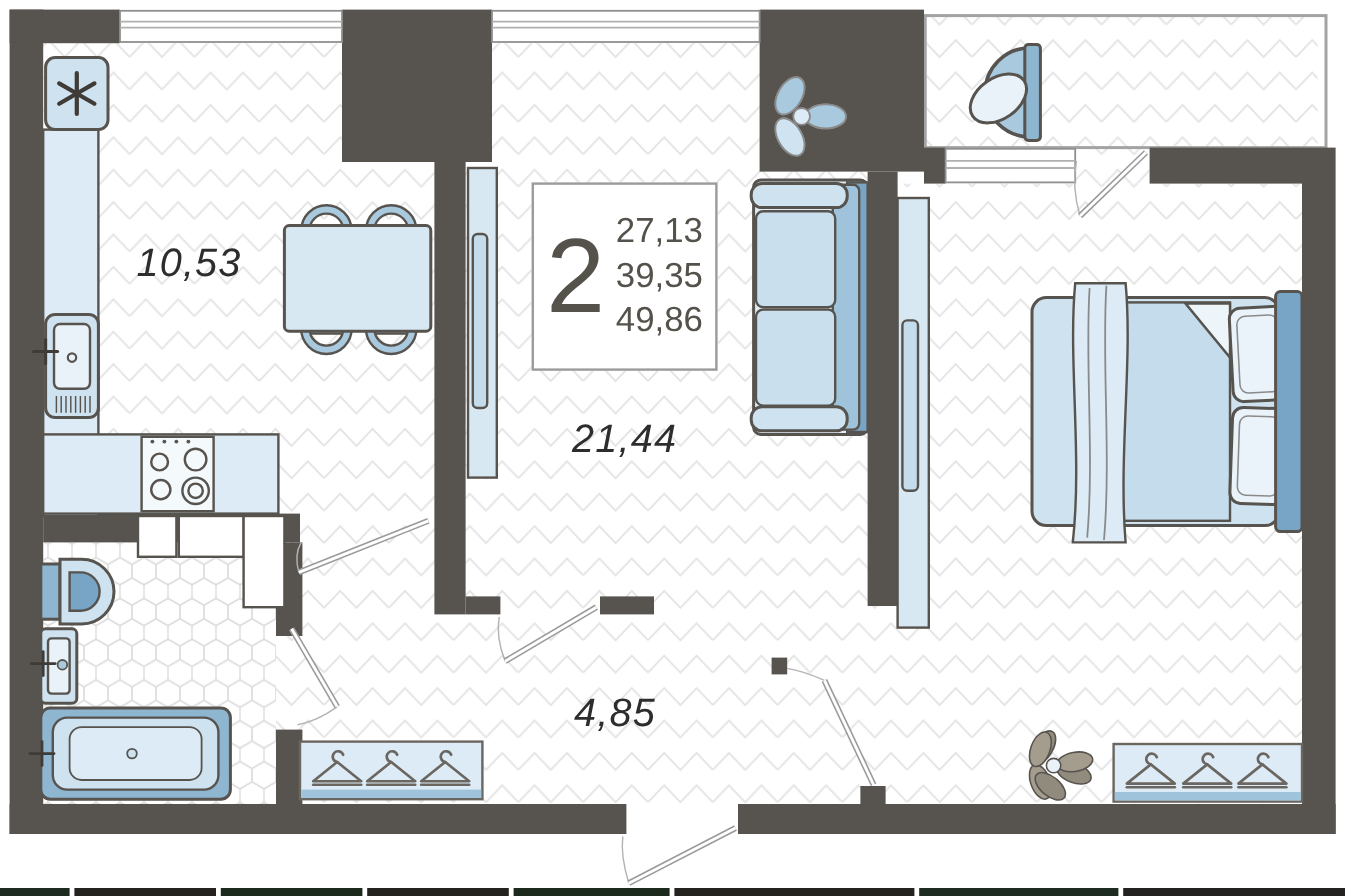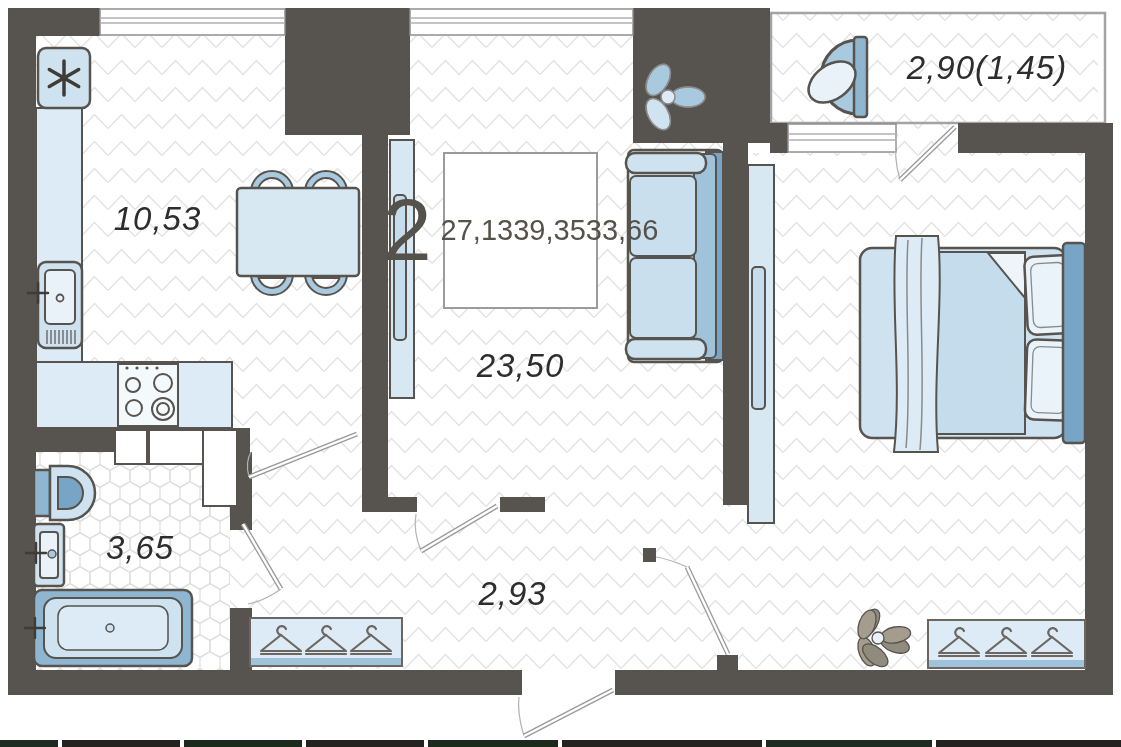--- a/index.html
+++ b/index.html
@@ -5,21 +5,21 @@
   html,body{margin:0;padding:0;background:#fff;}
   .stage{position:relative;width:1121px;height:747px;background:#ffffff;overflow:hidden;
          font-family:"Liberation Sans",sans-serif;}
   .stage svg{position:absolute;left:0;top:0;}
   .room-label{position:absolute;font-style:italic;font-size:33px;color:#2d2d2d;
               letter-spacing:1px;text-align:center;white-space:nowrap;}
   .infobox{position:absolute;left:443px;top:152px;width:155px;height:157px;background:#fff;
            border:2px solid #9b9b9b;box-sizing:border-box;display:flex;align-items:center;
            justify-content:center;gap:9px;color:#55514b;}
   .infobox .big{font-size:88px;line-height:1;font-weight:500;margin-top:-2px;}
-  .infobox .areas{display:flex;font-size:29px;line-height:37px;font-weight:400;justify-content:center;}
+  .infobox .areas{display:flex;flex-direction:column;font-size:29px;line-height:37px;font-weight:400;justify-content:center;}
 </style>
 </head>
 <body>
 
 <div class="stage">
 
 <svg width="1121" height="747" viewBox="0 0 1121 747">
   <defs>
     <pattern id="hb" width="54" height="27" patternUnits="userSpaceOnUse">
       <path d="M0,20.5 L13.5,6.5 L27,20.5 L40.5,6.5 L54,20.5" stroke="#e3e3e3" stroke-width="1.5" fill="none"></path>
@@ -300,27 +300,25 @@
     <rect x="184" y="740" width="118" height="7" fill="#1c2a1e"></rect>
     <rect x="306" y="740" width="118" height="7" fill="#242320"></rect>
     <rect x="428" y="740" width="130" height="7" fill="#1c2a1e"></rect>
     <rect x="562" y="740" width="200" height="7" fill="#242320"></rect>
     <rect x="766" y="740" width="166" height="7" fill="#1d2b20"></rect>
     <rect x="936" y="740" width="185" height="7" fill="#232220"></rect>
   </g>
 </svg>
 
 <div class="room-label" style="left:85px;  top:200px; width:145px;">10,53</div>
-<div class="room-label" style="left:438px; top:347px; width:165px;">23,50</div>
-<div class="room-label" style="left:450px; top:575px; width:125px;">2,93</div>
-<div class="room-label" style="left:75px;  top:529px; width:130px;">3,65</div>
-<div class="room-label" style="left:862px; top:49px;  width:250px;">2,90(1,45)</div>
+<div class="room-label" style="left:438px; top:347px; width:165px;">21,44</div>
+<div class="room-label" style="left:450px; top:575px; width:125px;">4,85</div>
 
 <div class="infobox">
   <div class="big">2</div>
   <div class="areas">
     <span>27,13</span>
     <span>39,35</span>
-    <span>33,66</span>
+    <span>49,86</span>
   </div>
 </div>
 
 </div>
 
 </body></html>

